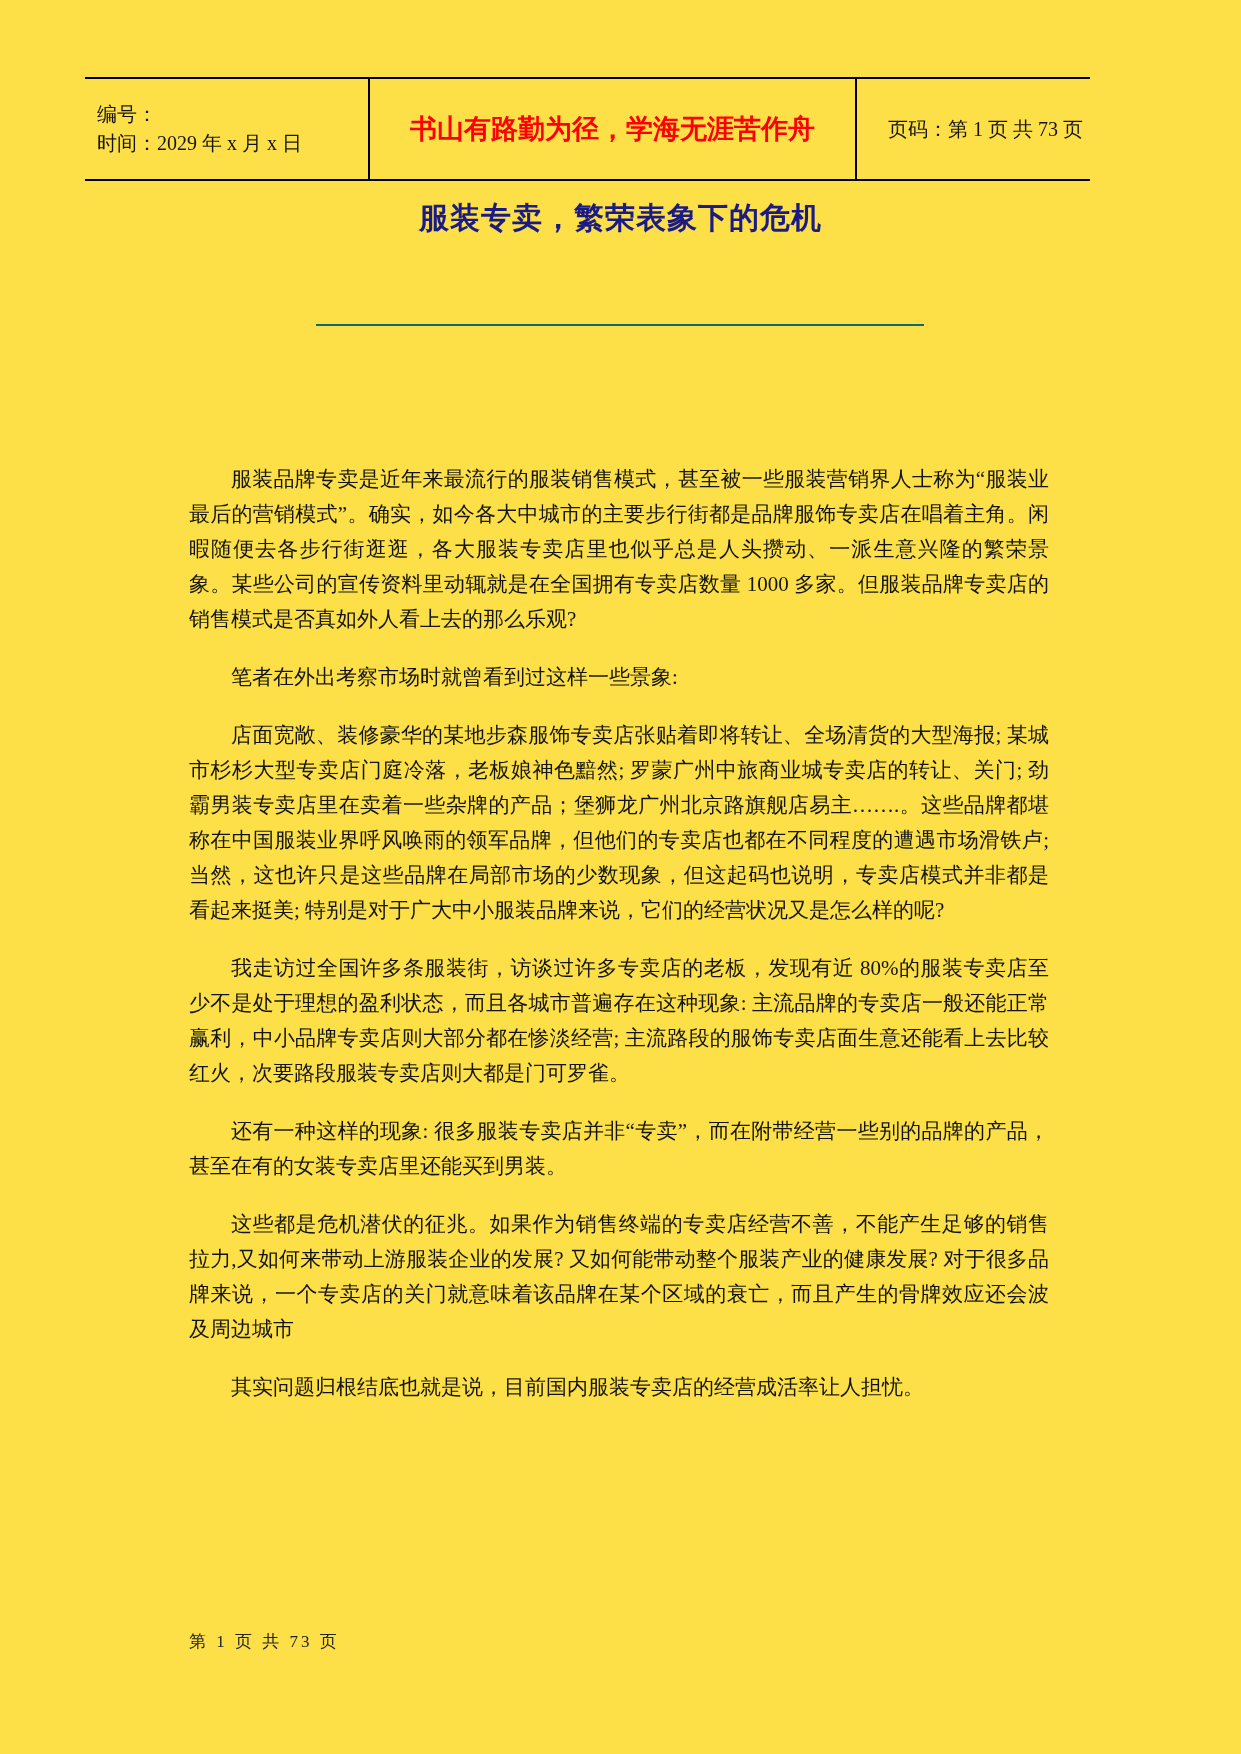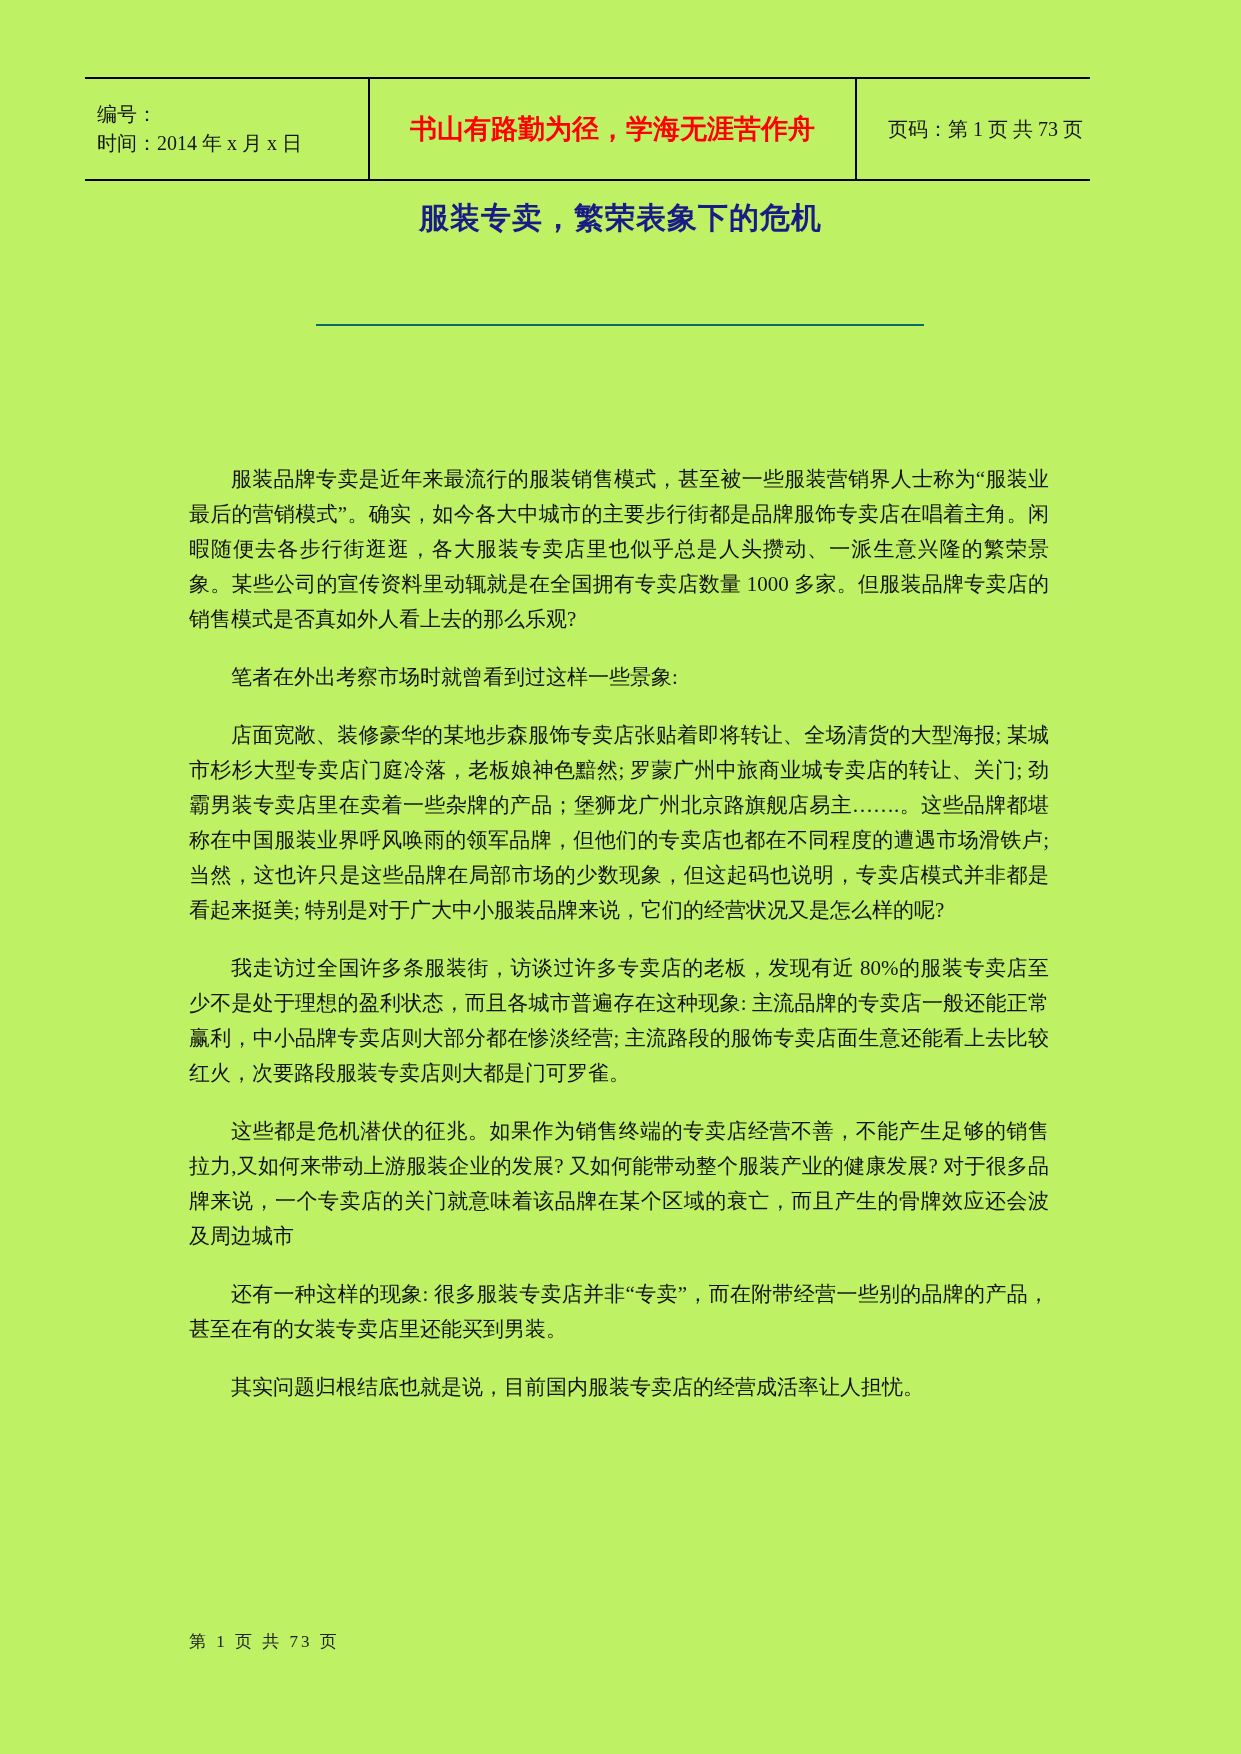--- a/index.html
+++ b/index.html
@@ -1,20 +1,20 @@
 <!DOCTYPE html>
 <html><head>
 <meta charset="utf-8">
 <style>
   html, body { margin: 0; padding: 0; background: #e8e8e8; }
   .page {
     position: relative;
     width: 1241px;
     height: 1754px;
-    background: #bef264;
+    background: #fde047;
     margin: 0 auto;
     overflow: hidden;
     font-family: "Liberation Serif", "DejaVu Serif", serif;
     color: #141414;
   }
 
   
   .header-table {
     position: absolute;
     left: 85px;
@@ -105,40 +105,40 @@
   }
 </style>
 </head>
 <body>
 
 <div class="page">
 
   <div class="header-table">
     <div class="header-cell cell-left">
       <div>编号：</div>
-      <div>时间：2014 年 x 月 x 日</div>
+      <div>时间：2029 年 x 月 x 日</div>
     </div>
     <div class="header-cell cell-mid">
       <div class="slogan">书山有路勤为径，学海无涯苦作舟</div>
     </div>
     <div class="header-cell cell-right">
       <div>页码：第 1 页 共 73 页</div>
     </div>
   </div>
 
   <div class="doc-title">服装专卖，繁荣表象下的危机</div>
   <div class="title-divider"></div>
 
   <div class="doc-body">
     <p>服装品牌专卖是近年来最流行的服装销售模式，甚至被一些服装营销界人士称为“服装业最后的营销模式”。确实，如今各大中城市的主要步行街都是品牌服饰专卖店在唱着主角。闲暇随便去各步行街逛逛，各大服装专卖店里也似乎总是人头攒动、一派生意兴隆的繁荣景象。某些公司的宣传资料里动辄就是在全国拥有专卖店数量 1000 多家。但服装品牌专卖店的销售模式是否真如外人看上去的那么乐观?</p>
     <p>笔者在外出考察市场时就曾看到过这样一些景象:</p>
     <p>店面宽敞、装修豪华的某地步森服饰专卖店张贴着即将转让、全场清货的大型海报; 某城市杉杉大型专卖店门庭冷落，老板娘神色黯然; 罗蒙广州中旅商业城专卖店的转让、关门; 劲霸男装专卖店里在卖着一些杂牌的产品；堡狮龙广州北京路旗舰店易主…….。这些品牌都堪称在中国服装业界呼风唤雨的领军品牌，但他们的专卖店也都在不同程度的遭遇市场滑铁卢; 当然，这也许只是这些品牌在局部市场的少数现象，但这起码也说明，专卖店模式并非都是看起来挺美; 特别是对于广大中小服装品牌来说，它们的经营状况又是怎么样的呢?</p>
     <p>我走访过全国许多条服装街，访谈过许多专卖店的老板，发现有近 80%的服装专卖店至少不是处于理想的盈利状态，而且各城市普遍存在这种现象: 主流品牌的专卖店一般还能正常赢利，中小品牌专卖店则大部分都在惨淡经营; 主流路段的服饰专卖店面生意还能看上去比较红火，次要路段服装专卖店则大都是门可罗雀。</p>
+    <p>还有一种这样的现象: 很多服装专卖店并非“专卖”，而在附带经营一些别的品牌的产品，甚至在有的女装专卖店里还能买到男装。</p>
     <p>这些都是危机潜伏的征兆。如果作为销售终端的专卖店经营不善，不能产生足够的销售拉力,又如何来带动上游服装企业的发展? 又如何能带动整个服装产业的健康发展? 对于很多品牌来说，一个专卖店的关门就意味着该品牌在某个区域的衰亡，而且产生的骨牌效应还会波及周边城市</p>
-    <p>还有一种这样的现象: 很多服装专卖店并非“专卖”，而在附带经营一些别的品牌的产品，甚至在有的女装专卖店里还能买到男装。</p>
     <p>其实问题归根结底也就是说，目前国内服装专卖店的经营成活率让人担忧。</p>
   </div>
 
   <div class="page-footer">
     <span>第 1 页 共 73 页</span>
   </div>
 
 </div>
 
 </body></html>

